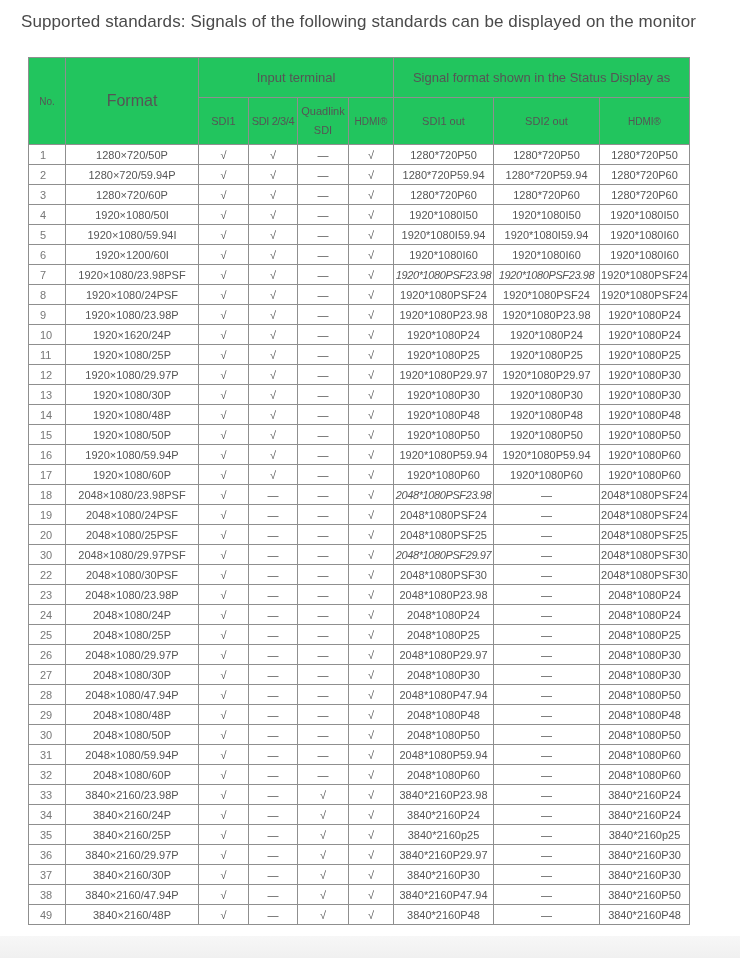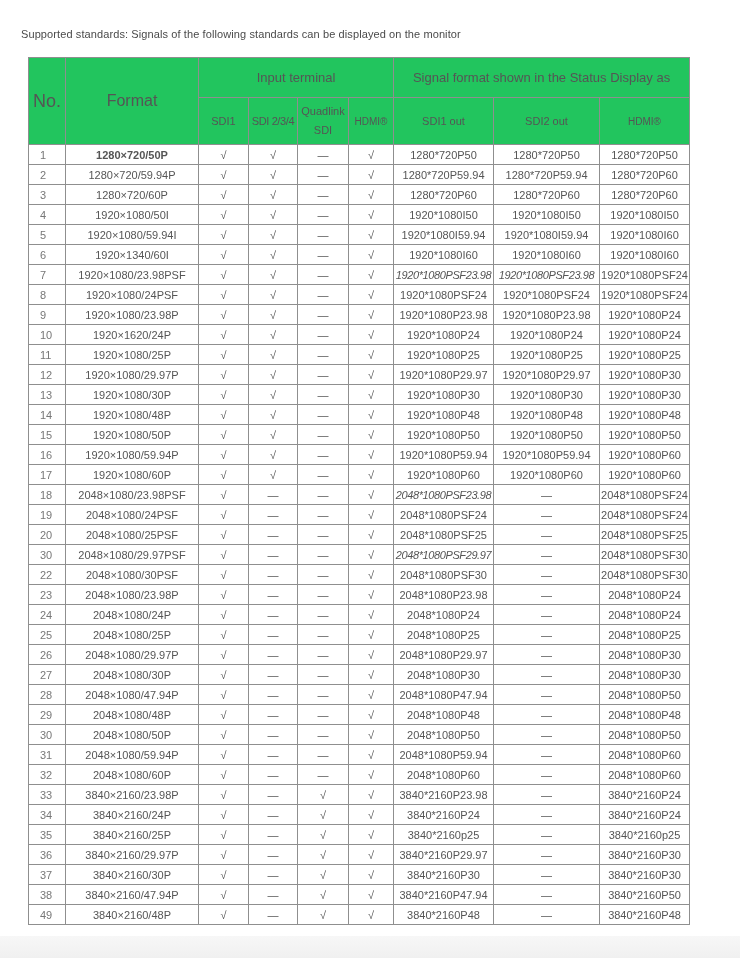--- a/index.html
+++ b/index.html
@@ -8,22 +8,22 @@
     background: #ffffff;
     font-family: "Liberation Sans", "DejaVu Sans", sans-serif;
     color: #555;
     position: relative;
   }
   .bottom-band {
     position: absolute; left: 0; top: 936px; width: 740px; height: 22px;
     background: linear-gradient(#f7f7f7, #f0f0f0);
   }
   .title {
-    position: absolute; left: 21px; top: 28px;
-    font-size: 11px; color: #4a4a4a; letter-spacing: 0.1px;
+    position: absolute; left: 21px; top: 12px;
+    font-size: 17px; color: #4a4a4a; letter-spacing: 0.1px;
     white-space: nowrap;
   }
   table {
     position: absolute; left: 28px; top: 57px;
     border-collapse: collapse;
     table-layout: fixed;
     width: 661px;
     font-size: 11px;
     color: #555;
   }
@@ -32,25 +32,25 @@
     text-align: center;
     vertical-align: middle;
     padding: 0;
     white-space: nowrap;
     overflow: visible;
   }
   th { background: #22c55e; font-weight: normal; color: #555; }
   th.group { height: 39px; font-size: 13px; }
   th.sub { height: 46px; font-size: 11px; line-height: 19px; }
   th.rowspan { font-size: 16px; }
-  th.rowspan.no { font-size: 18px; }
+  th.rowspan.no { font-size: 10px; }
   td { height: 19px; }
   td.no { text-align: left; padding-left: 11px; color: #777; }
   td.mark { font-size: 11px; color: #555; }
-  td.first-fmt { font-weight: bold; }
+  td.first-fmt { font-weight: normal; }
   td.tight { letter-spacing: -0.4px; font-style: italic; }
 </style>
 </head>
 <body>
 
 <div class="title">Supported standards: Signals of the following standards can be displayed on the monitor</div>
 
 <table>
   <colgroup>
     <col style="width:37px">
@@ -131,21 +131,21 @@
         <td class="mark">√</td>
         <td class="mark">√</td>
         <td class="mark">—</td>
         <td class="mark">√</td>
         <td class="out">1920*1080I59.94</td>
         <td class="out">1920*1080I59.94</td>
         <td class="out">1920*1080I60</td>
       </tr>
       <tr>
         <td class="no">6</td>
-        <td class="fmt">1920×1340/60I</td>
+        <td class="fmt">1920×1200/60I</td>
         <td class="mark">√</td>
         <td class="mark">√</td>
         <td class="mark">—</td>
         <td class="mark">√</td>
         <td class="out">1920*1080I60</td>
         <td class="out">1920*1080I60</td>
         <td class="out">1920*1080I60</td>
       </tr>
       <tr>
         <td class="no">7</td>

